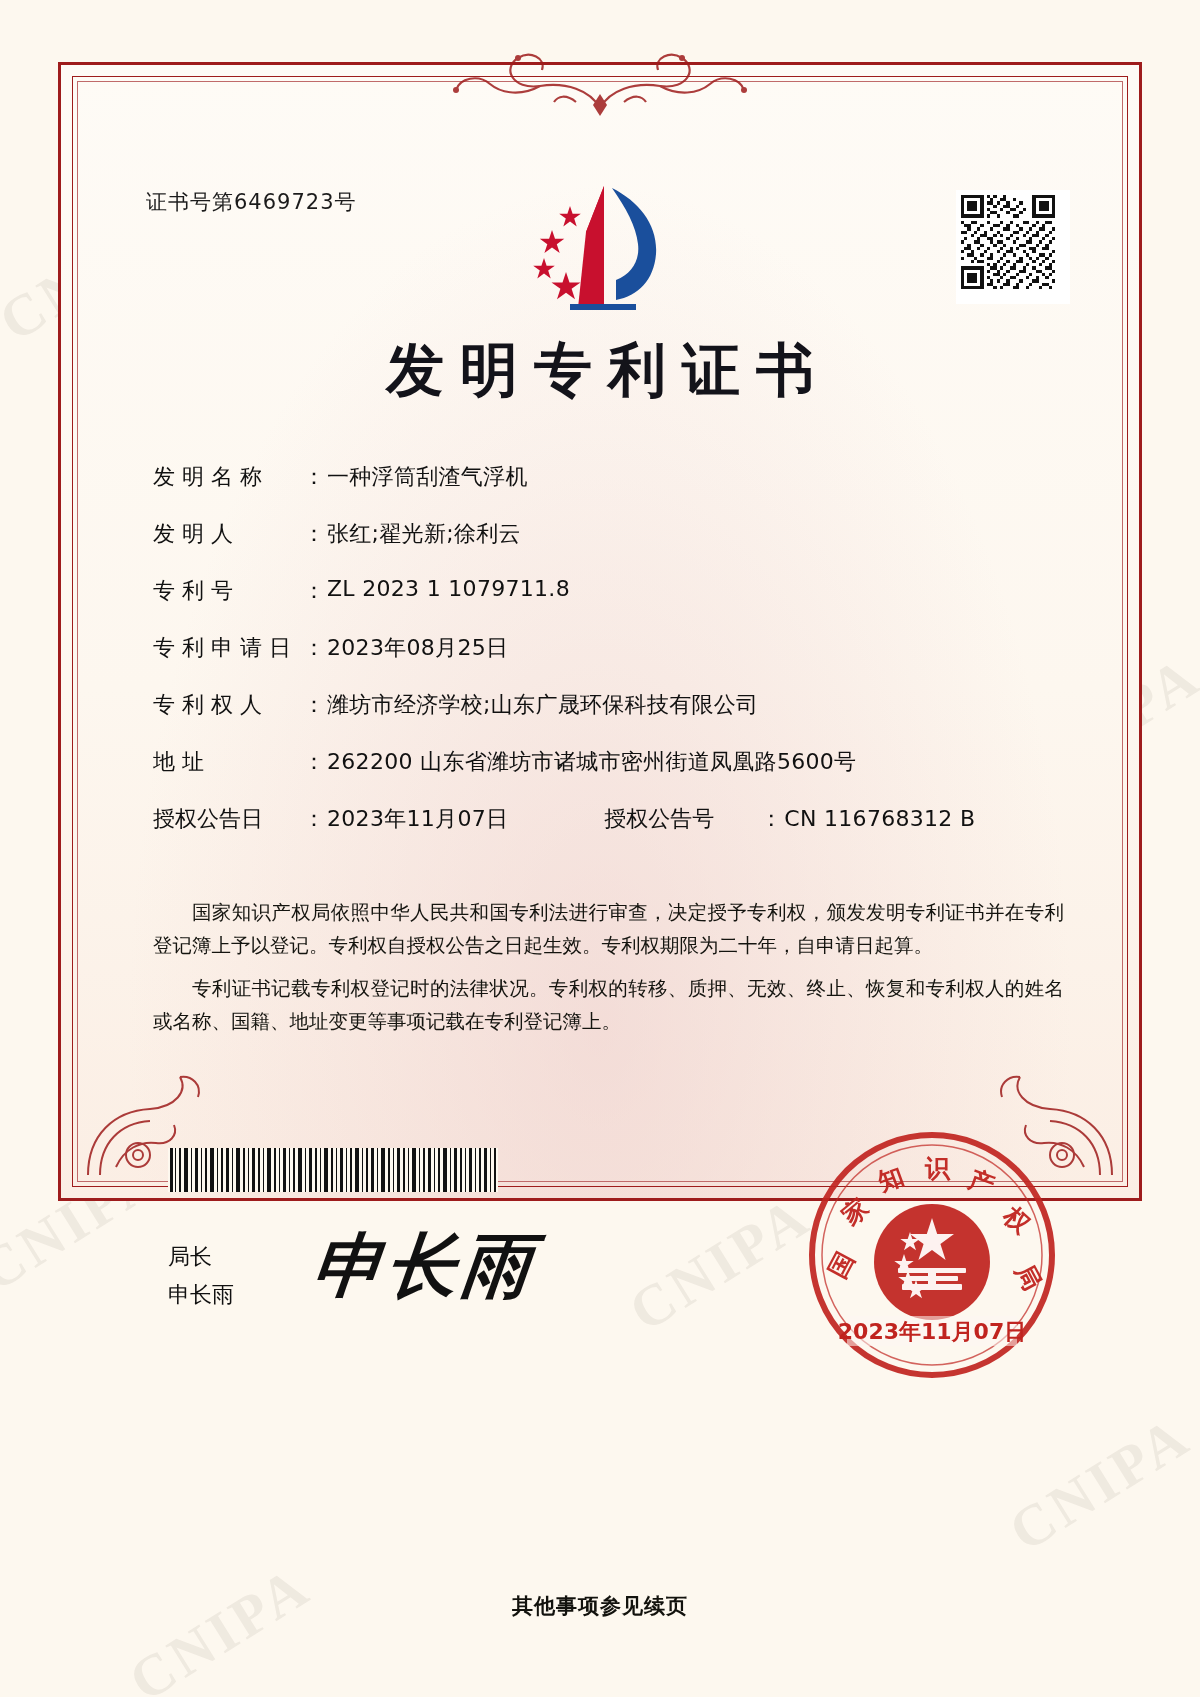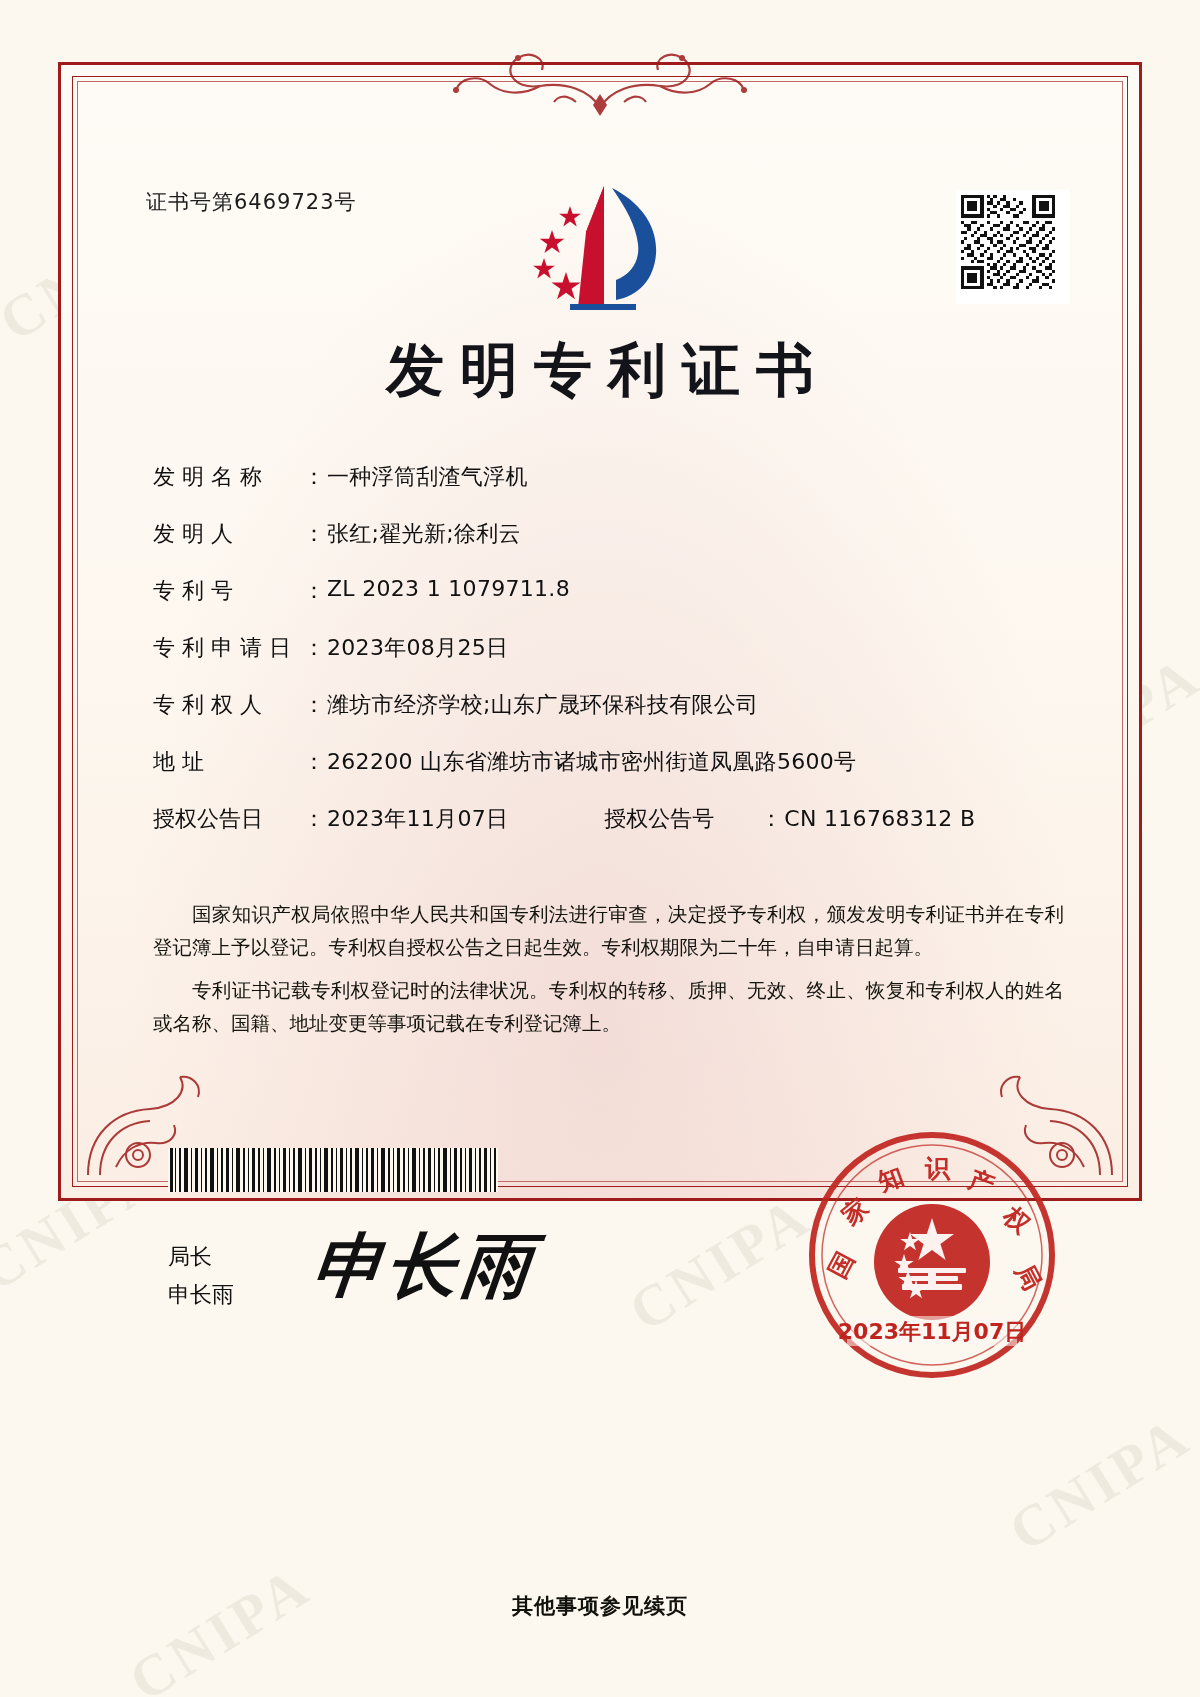--- a/index.html
+++ b/index.html
@@ -88,21 +88,21 @@
   }
   .colon{margin:0 2px 0 0;}
   .val{font-size:22px;color:#111;letter-spacing:.3px;}
   .row.two .lbl{width:150px;flex:0 0 150px;}
   .grp2{display:flex;align-items:baseline;margin-left:96px;}
   .grp2 .lbl{width:auto;flex:0 0 auto;margin-right:6px;font-family:Liberation Mono, monospace;}
 
   
   .paras{
     position:absolute;left:95px;right:78px;top:836px;
-    font-family:Liberation Sans, sans-serif;
+    font-family:Liberation Mono, monospace;
     font-size:19.5px;line-height:33px;color:#14140f;
     text-align:justify;
   }
   .paras p{margin:0 0 10px 0;text-indent:2em;}
 
   
   .barcode{
     position:absolute;left:110px;top:1086px;
     width:330px;height:44px;
   }

